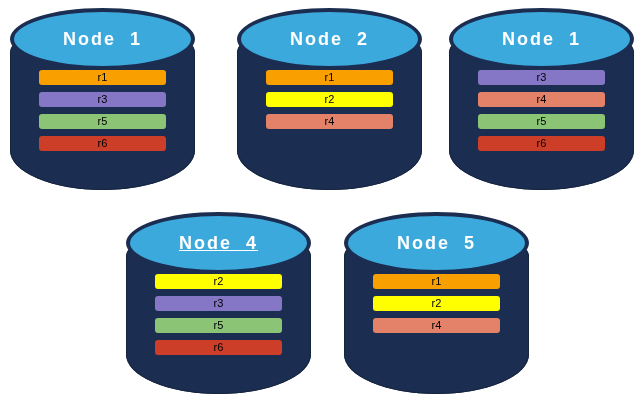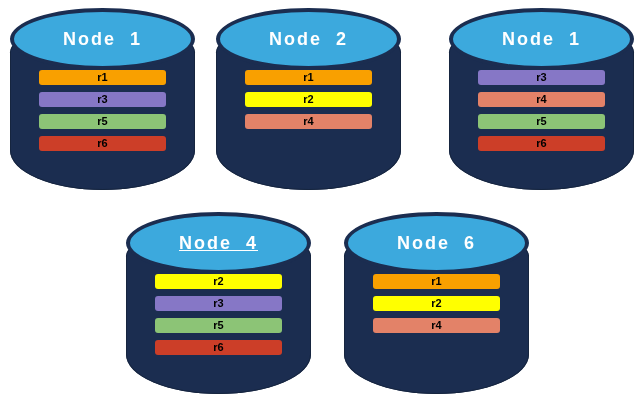--- a/index.html
+++ b/index.html
@@ -85,42 +85,42 @@
   }
 
   .bar {
     height: 15px;
     border-radius: 3px;
     display: flex;
     align-items: center;
     justify-content: center;
     color: #000000;
     font-size: 11px;
-    font-weight: bold;
+    font-weight: normal;
     line-height: 1;
     box-sizing: border-box;
   }
 </style>
 </head>
 <body>
 
 <div class="canvas">
   <div id="nodes-root">
       <div class="node" style="left: 10px; top: 8px;">
         <div class="node-body" style="background: rgb(27, 45, 80);"></div>
         <div class="node-top" style="background: rgb(60, 169, 221); border-color: rgb(27, 45, 80);"></div>
         <div class="node-label" style="color: rgb(255, 255, 255);">Node  1</div>
         <div class="bars">
           <div class="bar" style="background: rgb(249, 160, 0);">r1</div>
           <div class="bar" style="background: rgb(134, 119, 198);">r3</div>
           <div class="bar" style="background: rgb(140, 196, 118);">r5</div>
           <div class="bar" style="background: rgb(204, 62, 40);">r6</div>
         </div>
       </div>
-      <div class="node" style="left: 216px; top: 8px; text-align: center;">
+      <div class="node" style="left: 237px; top: 8px; text-align: center;">
         <div class="node-body" style="background: rgb(27, 45, 80);"></div>
         <div class="node-top" style="background: rgb(60, 169, 221); border-color: rgb(27, 45, 80);"></div>
         <div class="node-label" style="color: rgb(255, 255, 255);">Node  2</div>
         <div class="bars">
           <div class="bar" style="background: rgb(249, 160, 0);">r1</div>
           <div class="bar" style="background: rgb(255, 255, 0);">r2</div>
           <div class="bar" style="background: rgb(227, 130, 104);">r4</div>
         </div>
       </div>
       <div class="node" style="left: 449px; top: 8px;">
@@ -141,21 +141,21 @@
         <div class="bars">
           <div class="bar" style="background: rgb(255, 255, 0);">r2</div>
           <div class="bar" style="background: rgb(134, 119, 198);">r3</div>
           <div class="bar" style="background: rgb(140, 196, 118);">r5</div>
           <div class="bar" style="background: rgb(204, 62, 40);">r6</div>
         </div>
       </div>
       <div class="node" style="left: 344px; top: 212px;">
         <div class="node-body" style="background: rgb(27, 45, 80);"></div>
         <div class="node-top" style="background: rgb(60, 169, 221); border-color: rgb(27, 45, 80);"></div>
-        <div class="node-label" style="color: rgb(255, 255, 255);">Node  6</div>
+        <div class="node-label" style="color: rgb(255, 255, 255);">Node  5</div>
         <div class="bars">
           <div class="bar" style="background: rgb(249, 160, 0);">r1</div>
           <div class="bar" style="background: rgb(255, 255, 0);">r2</div>
           <div class="bar" style="background: rgb(227, 130, 104);">r4</div>
         </div>
       </div>
     </div>
 </div>
 
 </body></html>

